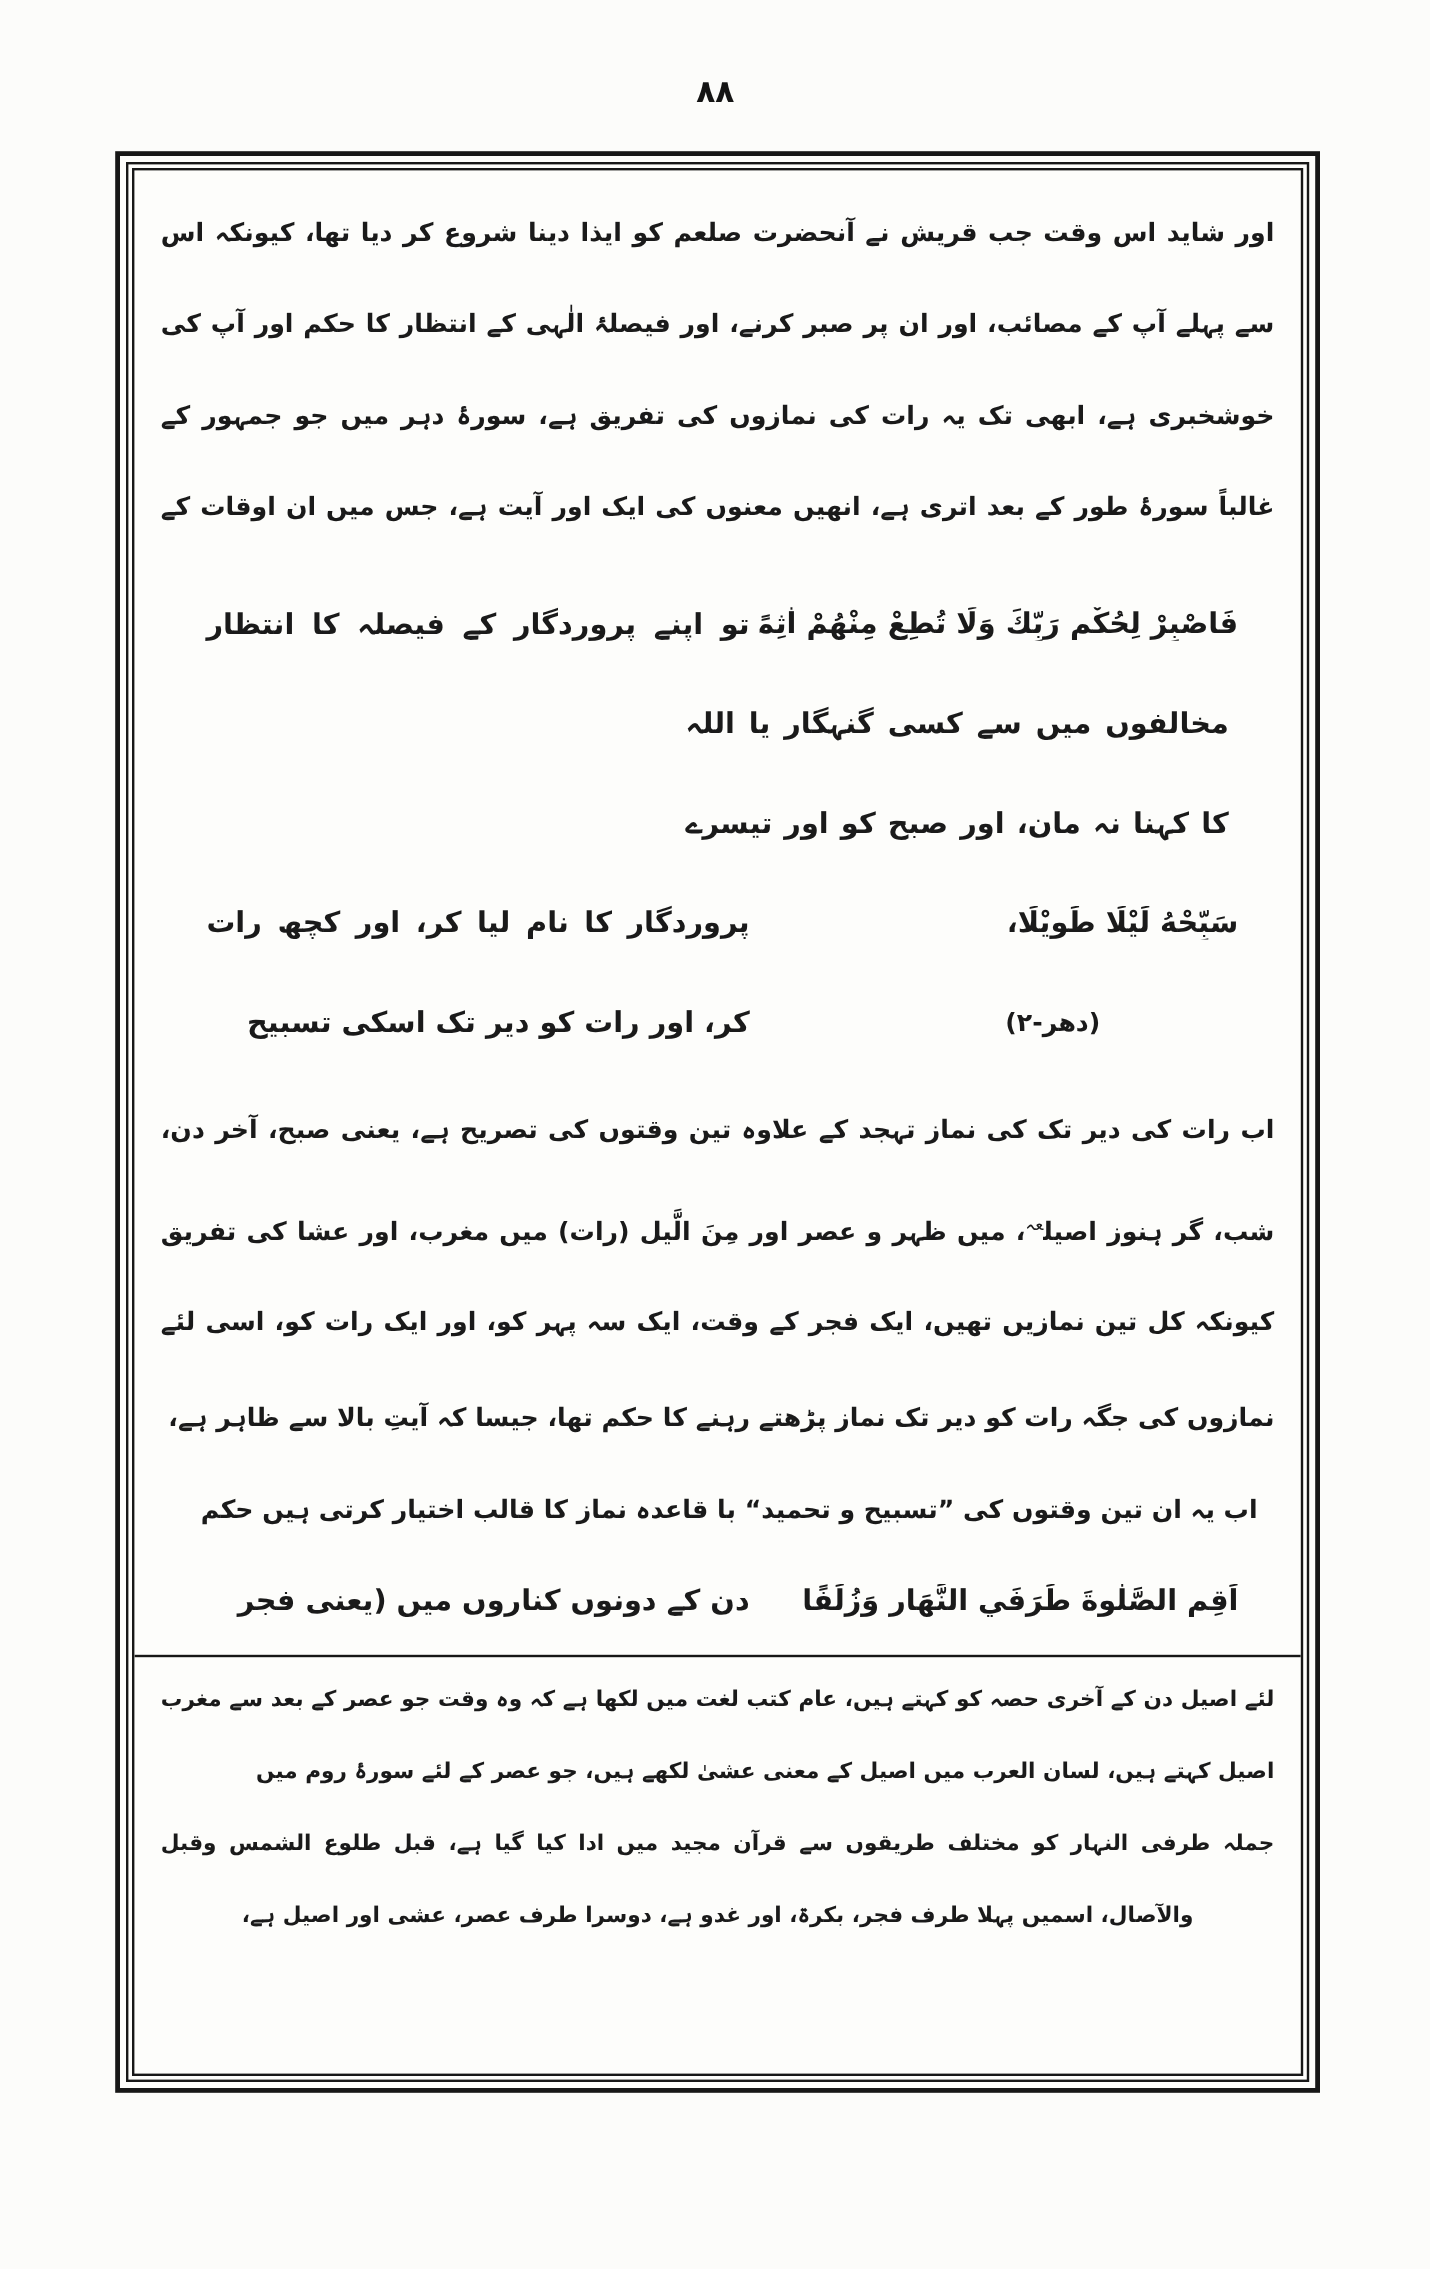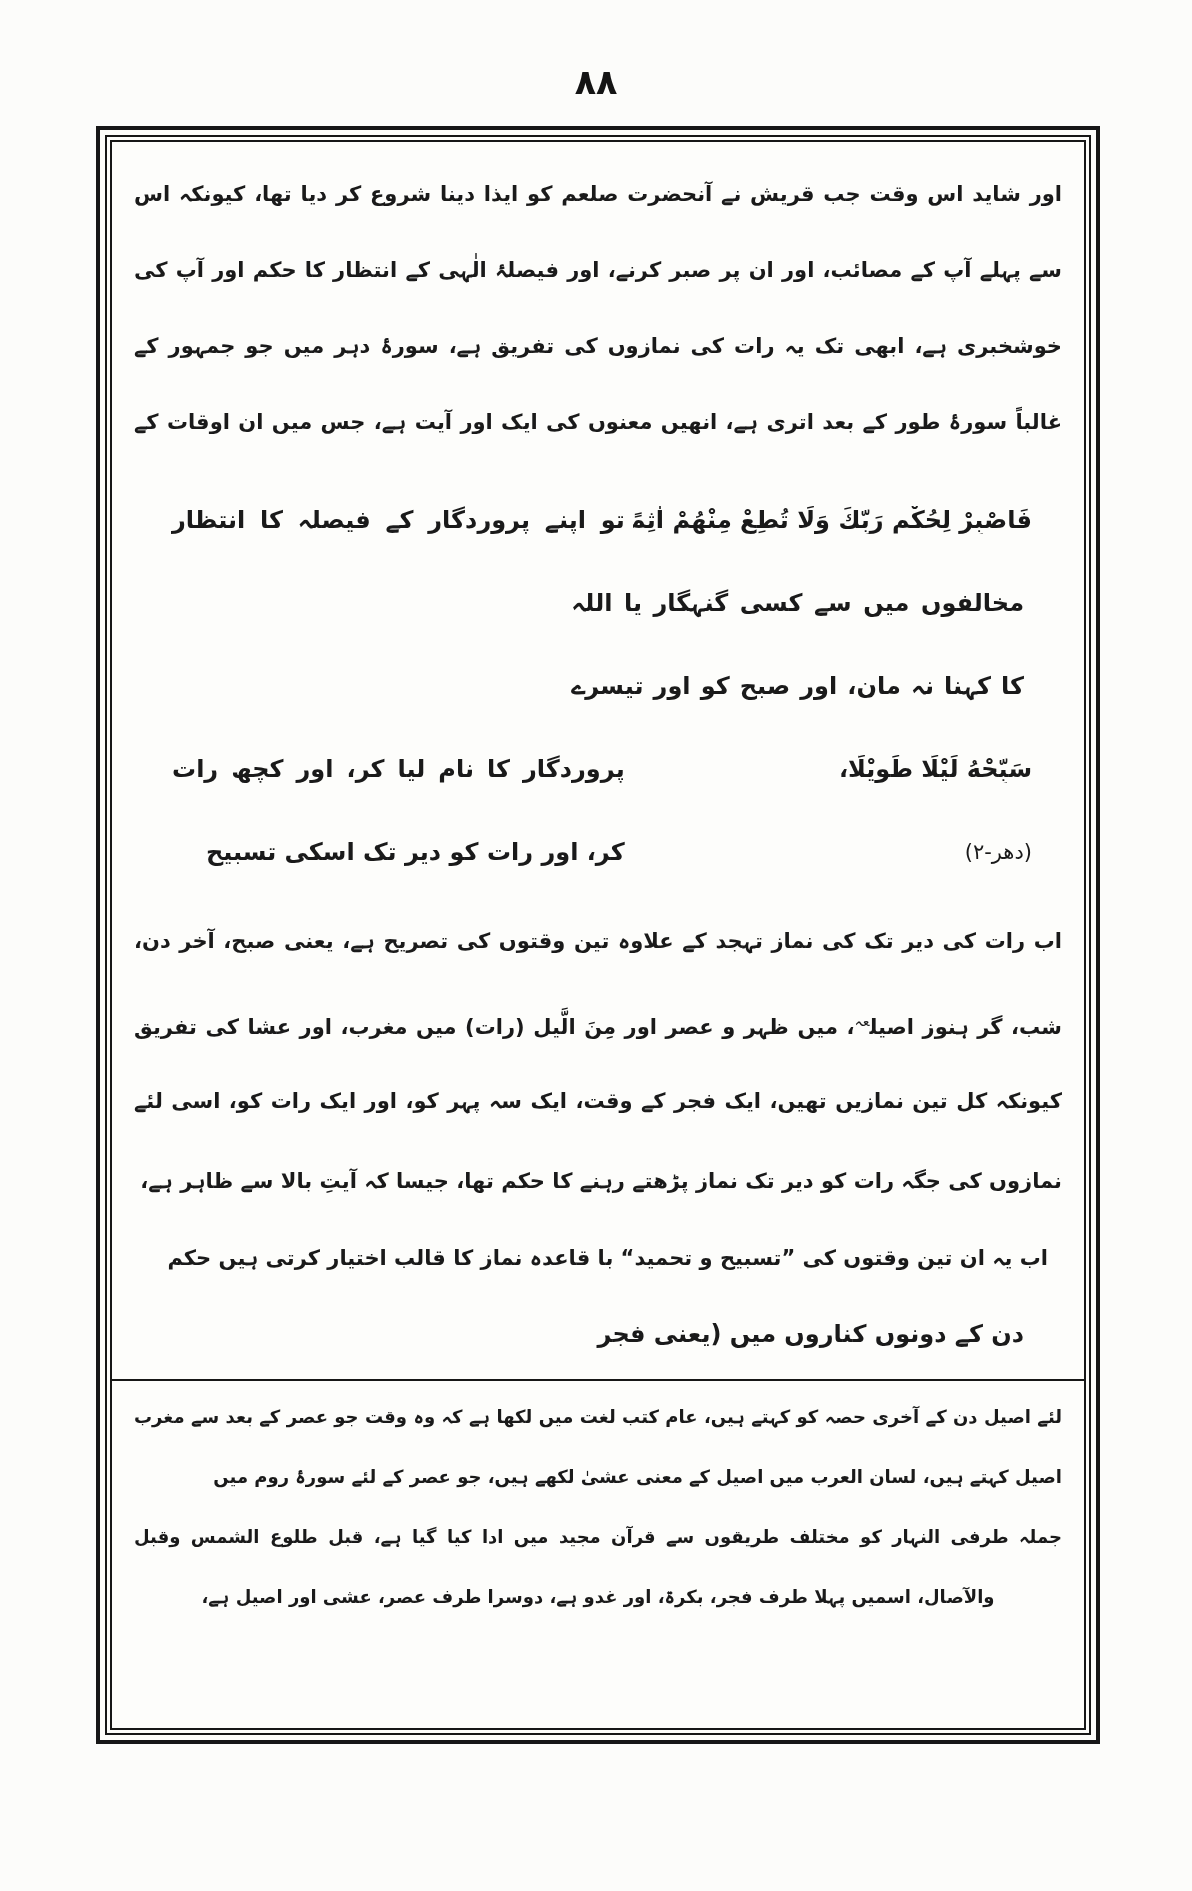--- a/index.html
+++ b/index.html
@@ -15,21 +15,21 @@
     color: #1a1a1a;
     overflow: hidden;
   }
   
   .page-number {
     position: absolute;
     top: 62px;
     left: 0;
     width: 100%;
     text-align: center;
-    font-size: 35px;
+    font-size: 26px;
     font-weight: 700;
     letter-spacing: 2px;
     color: #141414;
   }
   
   .frame-outer {
     position: absolute;
     left: 96px;
     top: 126px;
     width: 1004px;
@@ -97,22 +97,22 @@
     font-weight: 700;
     text-align: right;
     white-space: nowrap;
     overflow: hidden;
     padding-left: 10px;
   }
   .verse-ref {
     width: 46%;
     box-sizing: border-box;
     font-size: 21px;
-    font-weight: 400;
-    text-align: right;
+    font-weight: 700;
+    text-align: center;
     padding-left: 90px;
   }
   .verse-urdu {
     width: 54%;
     box-sizing: border-box;
     font-size: 24px;
     font-weight: 700;
     text-align: justify;
     text-align-last: justify;
     overflow: hidden;
@@ -192,20 +192,21 @@
         <div class="l"><span>شب، گر ہنوز اصیل</span><span class="sup-marker">عہ</span><span>، میں ظہر و عصر اور مِنَ الَّیل (رات) میں مغرب، اور عشا کی تفریق نہیں ہوئی تھی،</span></div>
         <div class="l">کیونکہ کل تین نمازیں تھیں، ایک فجر کے وقت، ایک سہ پہر کو، اور ایک رات کو، اسی لئے ابھی تک باقی دو</div>
         <div class="l align-right">نمازوں کی جگہ رات کو دیر تک نماز پڑھتے رہنے کا حکم تھا، جیسا کہ آیتِ بالا سے ظاہر ہے،</div>
       </div>
 
       <div class="para-3">
         <div class="l align-right">اب یہ ان تین وقتوں کی ”تسبیح و تحمید“ با قاعدہ نماز کا قالب اختیار کرتی ہیں حکم ہوتا ہے،</div>
       </div>
 
       <div class="verse2-row">
+        <div class="verse-arabic">اَقِمِ الصَّلٰوةَ طَرَفَيِ النَّهَارِ وَزُلَفًا</div>
         <div class="verse-urdu align-right">دن کے دونوں کناروں میں (یعنی فجر اور عصر)</div>
       </div>
 
       <div class="footnote-divider"></div>
 
       <div class="footnote">
         <div class="l">لئے اصیل دن کے آخری حصہ کو کہتے ہیں، عام کتب لغت میں لکھا ہے کہ وہ وقت جو عصر کے بعد سے مغرب تک ہو اس کو</div>
         <div class="l align-right">اصیل کہتے ہیں، لسان العرب میں اصیل کے معنی عشیٰ لکھے ہیں، جو عصر کے لئے سورۂ روم میں استعمال ہوا ہے،</div>
         <div class="l">جملہ طرفی النہار کو مختلف طریقوں سے قرآن مجید میں ادا کیا گیا ہے، قبل طلوع الشمس وقبل غروبہا، بالعشی والابکار، بالغدو</div>
         <div class="l align-center">والآصال، اسمیں پہلا طرف فجر، بکرۃ، اور غدو ہے، دوسرا طرف عصر، عشی اور اصیل ہے،</div>

